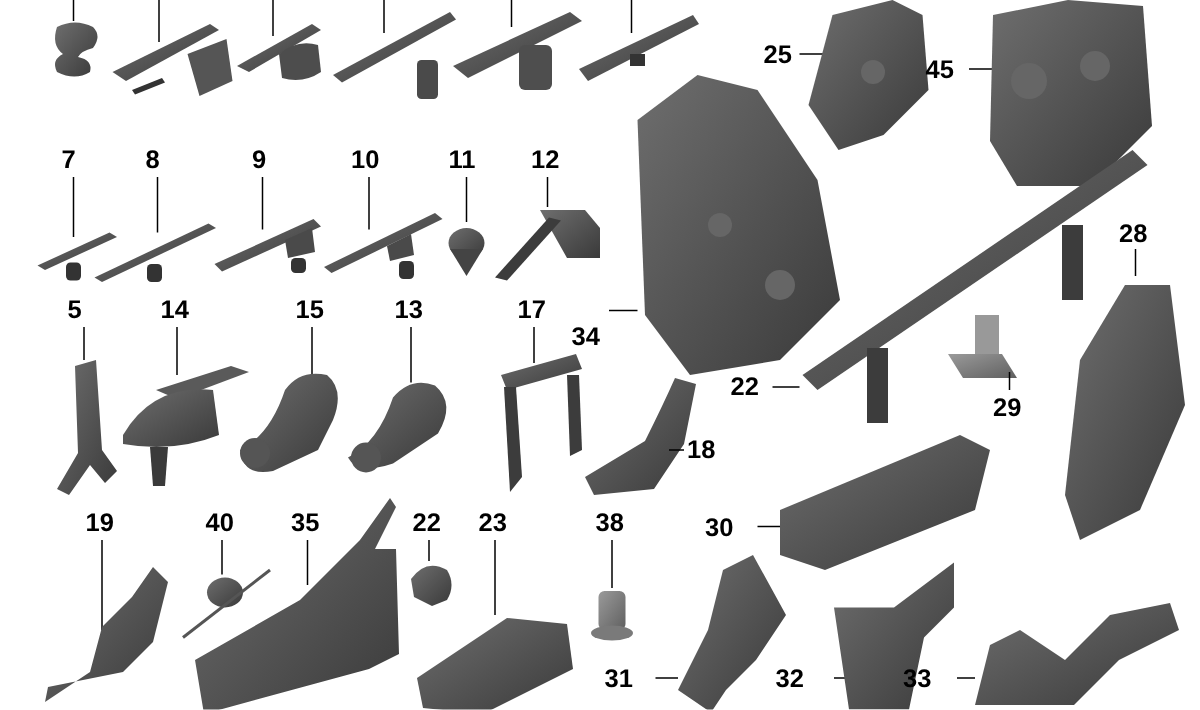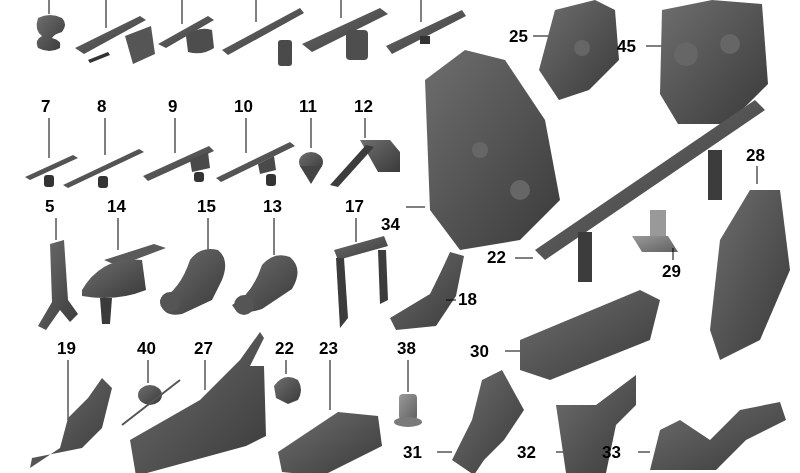--- a/index.html
+++ b/index.html
@@ -206,21 +206,21 @@
 <span class="lbl" style="left:45px;top:198px">5</span>
 <span class="lbl" style="left:107px;top:198px">14</span>
 <span class="lbl" style="left:197px;top:198px">15</span>
 <span class="lbl" style="left:263px;top:198px">13</span>
 <span class="lbl" style="left:345px;top:198px">17</span>
 <span class="lbl" style="left:381px;top:216px">34</span>
 <span class="lbl" style="left:458px;top:291px">18</span>
 
 <span class="lbl" style="left:57px;top:340px">19</span>
 <span class="lbl" style="left:137px;top:340px">40</span>
-<span class="lbl" style="left:194px;top:340px">27</span>
+<span class="lbl" style="left:194px;top:340px">35</span>
 <span class="lbl" style="left:275px;top:340px">22</span>
 <span class="lbl" style="left:319px;top:340px">23</span>
 <span class="lbl" style="left:397px;top:340px">38</span>
 
 <span class="lbl" style="left:509px;top:28px">25</span>
 <span class="lbl" style="left:617px;top:38px">45</span>
 <span class="lbl" style="left:487px;top:249px">22</span>
 <span class="lbl" style="left:746px;top:147px">28</span>
 <span class="lbl" style="left:662px;top:263px">29</span>
 <span class="lbl" style="left:470px;top:343px">30</span>

